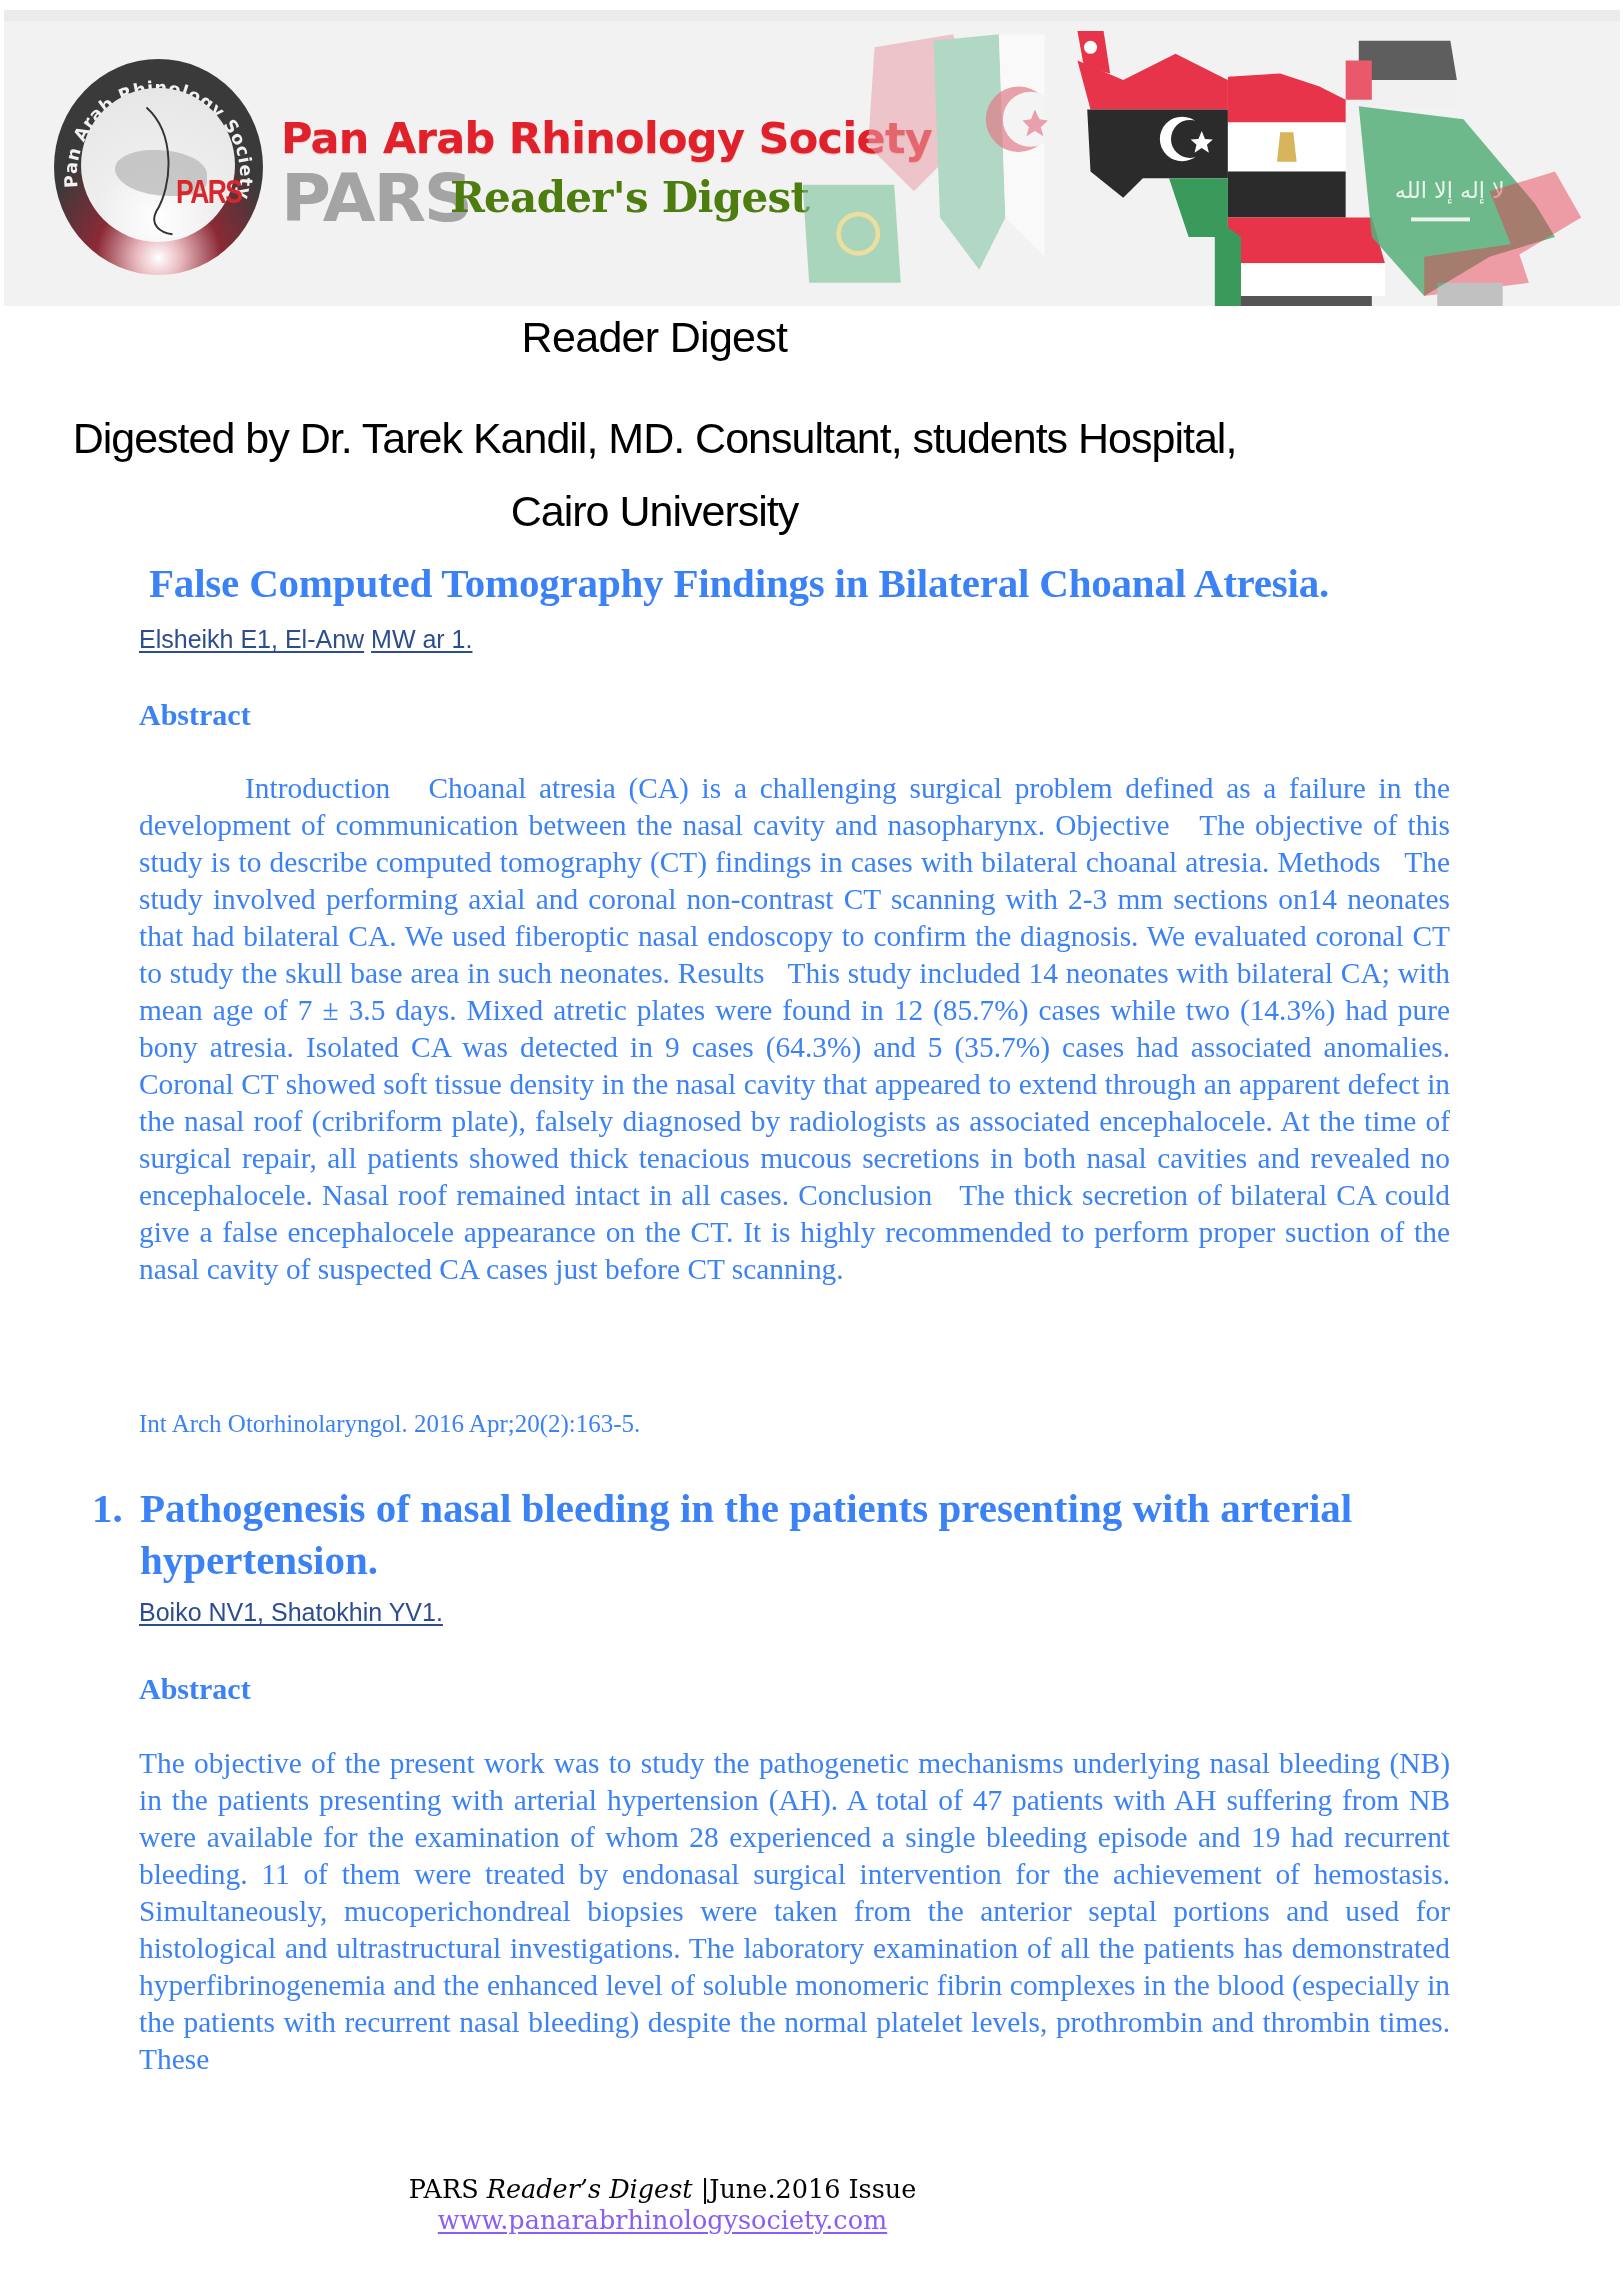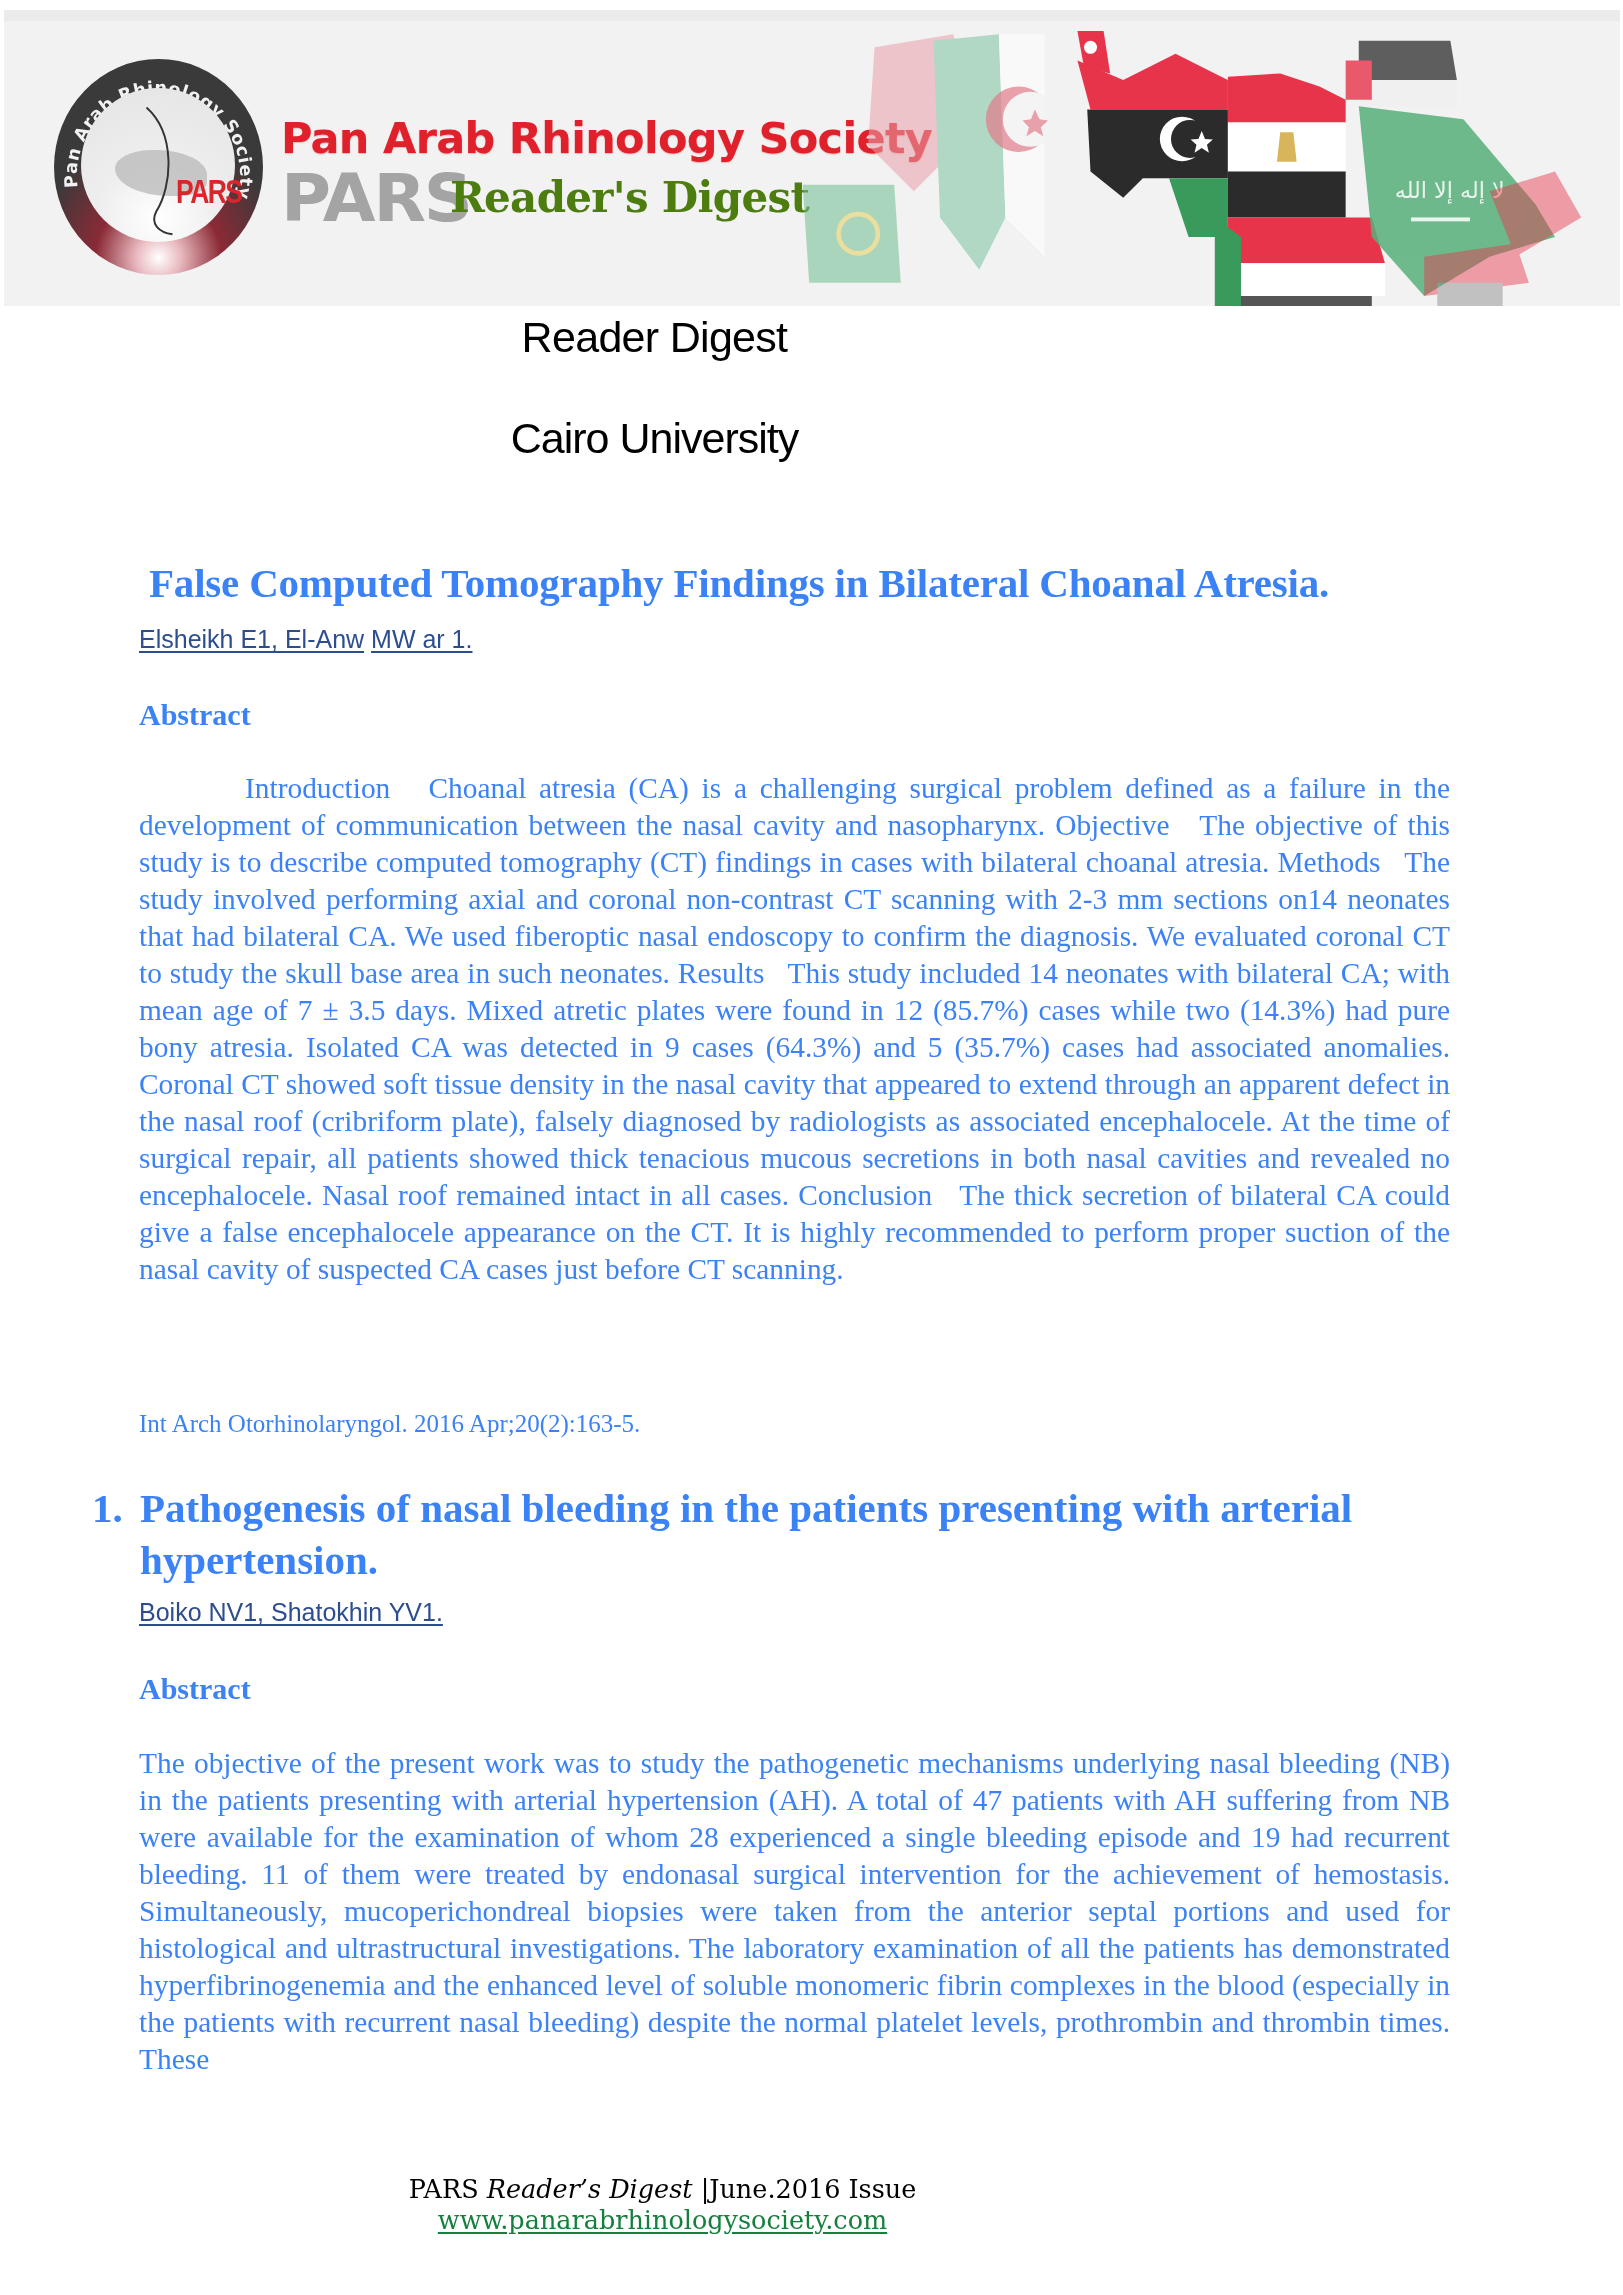--- a/index.html
+++ b/index.html
@@ -80,21 +80,21 @@
   }
   .num-heading .num { position: absolute; left: 0; top: 0; }
   .num-heading .txt { position: absolute; left: 48px; top: 0; width: 1341px; }
 
   
   .footer {
     position: absolute; left: 0; top: 2174px; width: 1325px; text-align: center;
     font-family: "DejaVu Serif", serif; font-size: 25.5px; color: #000; line-height: 31px;
   }
   .footer i { font-style: italic; }
-  .footer a { color: #15803d; text-decoration: underline; text-decoration-thickness: 2px; text-underline-offset: 2.6px; cursor: pointer; }
+  .footer a { color: #8b5cf6; text-decoration: underline; text-decoration-thickness: 2px; text-underline-offset: 2.6px; cursor: pointer; }
 </style>
 </head>
 <body>
 
 <div class="banner">
   <div class="logo-circle">
     <svg class="logo-ring-text" viewBox="0 0 320 330">
       <defs>
         <path id="ringPath" d="M 38 205 A 125 125 0 1 1 282 205"></path>
       </defs>
@@ -167,20 +167,21 @@
     <g opacity="0.45">
       <path d="M1080 260 L1180 230 L1220 300 L1120 360 Z" fill="#e8344a"></path>
       <path d="M980 360 L1120 340 L1140 400 L980 420 Z" fill="#e8344a"></path>
       <path d="M1000 400 L1100 400 L1100 452 L1000 452 Z" fill="#888"></path>
     </g>
   </svg>
 </div>
 
 <div class="t-center rd-title">Reader Digest</div>
 <div class="t-center digested">
+  <div>Digested by Dr. Tarek Kandil, MD. Consultant, students Hospital,</div>
   <div>Cairo University</div>
 </div>
 
 <div class="serif art-title">False Computed Tomography Findings in Bilateral Choanal Atresia.</div>
 <div class="authors" style="top:625px">
   <a>Elsheikh E1, El-Anw</a>
   <a>MW ar 1.</a>
 </div>
 <div class="serif abs-head" style="top:698px">Abstract</div>
 <div class="serif body-text indent" style="top:770px; white-space: pre-wrap;">Introduction   Choanal atresia (CA) is a challenging surgical problem defined as a failure in the development of communication between the nasal cavity and nasopharynx. Objective   The objective of this study is to describe computed tomography (CT) findings in cases with bilateral choanal atresia. Methods   The study involved performing axial and coronal non-contrast CT scanning with 2-3 mm sections on14 neonates that had bilateral CA. We used fiberoptic nasal endoscopy to confirm the diagnosis. We evaluated coronal CT to study the skull base area in such neonates. Results   This study included 14 neonates with bilateral CA; with mean age of 7 ± 3.5 days. Mixed atretic plates were found in 12 (85.7%) cases while two (14.3%) had pure bony atresia. Isolated CA was detected in 9 cases (64.3%) and 5 (35.7%) cases had associated anomalies. Coronal CT showed soft tissue density in the nasal cavity that appeared to extend through an apparent defect in the nasal roof (cribriform plate), falsely diagnosed by radiologists as associated encephalocele. At the time of surgical repair, all patients showed thick tenacious mucous secretions in both nasal cavities and revealed no encephalocele. Nasal roof remained intact in all cases. Conclusion   The thick secretion of bilateral CA could give a false encephalocele appearance on the CT. It is highly recommended to perform proper suction of the nasal cavity of suspected CA cases just before CT scanning.</div>

